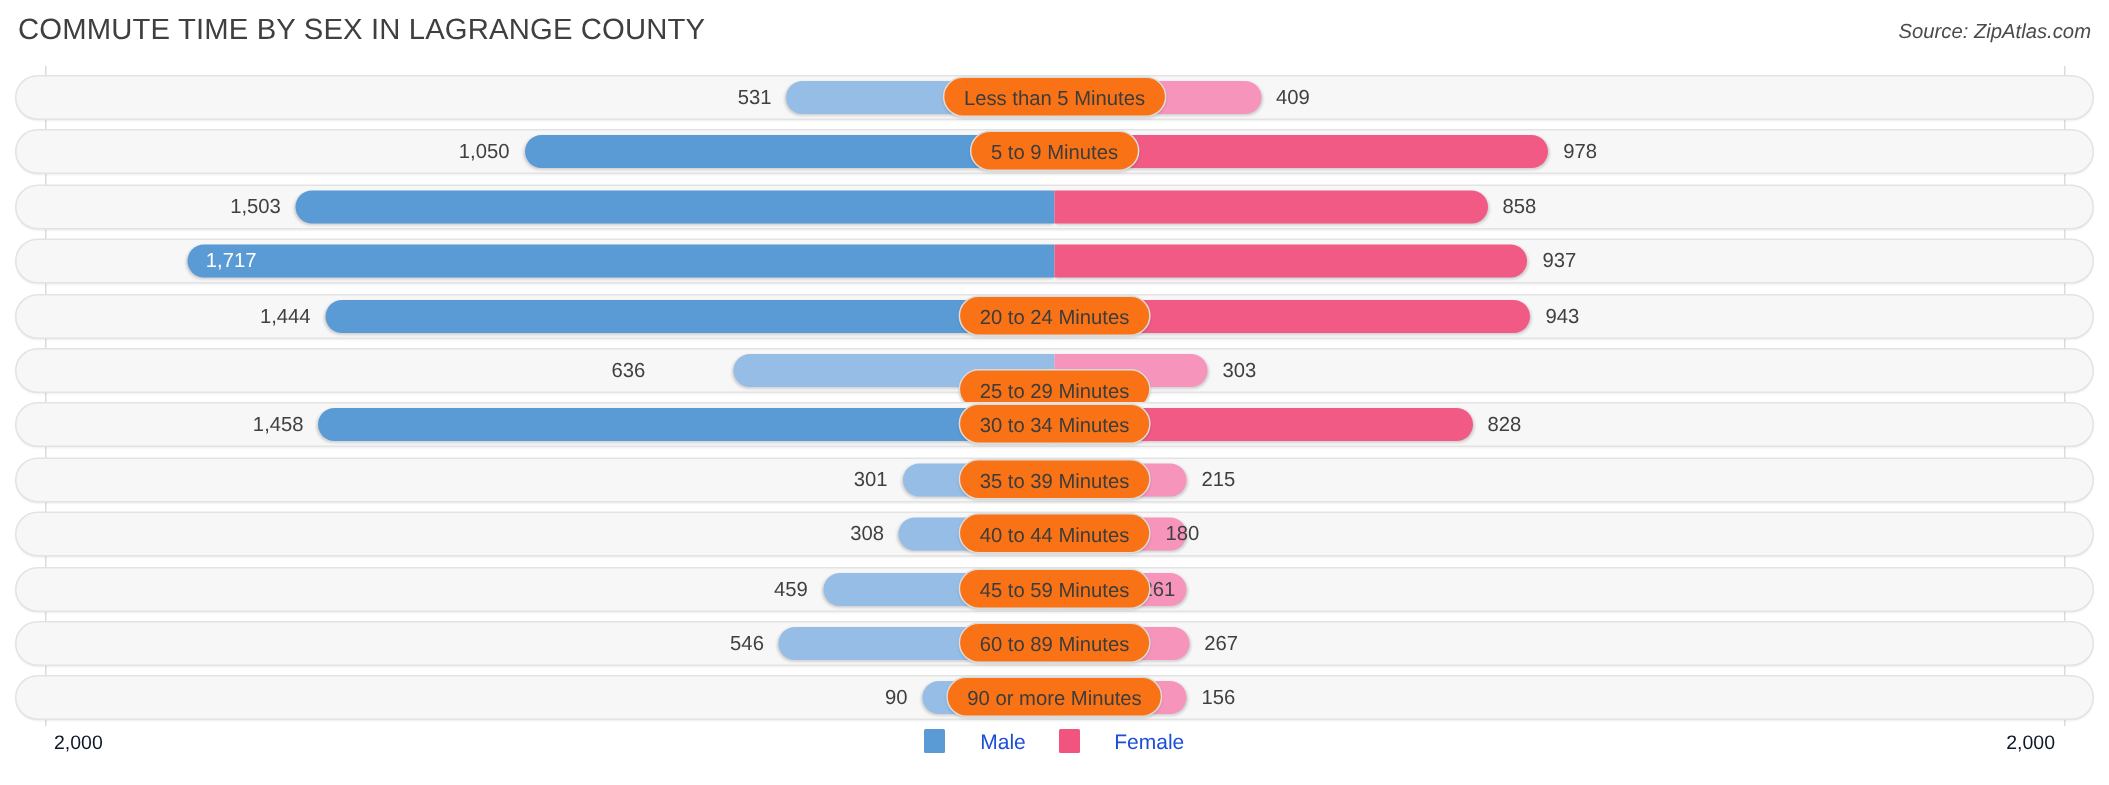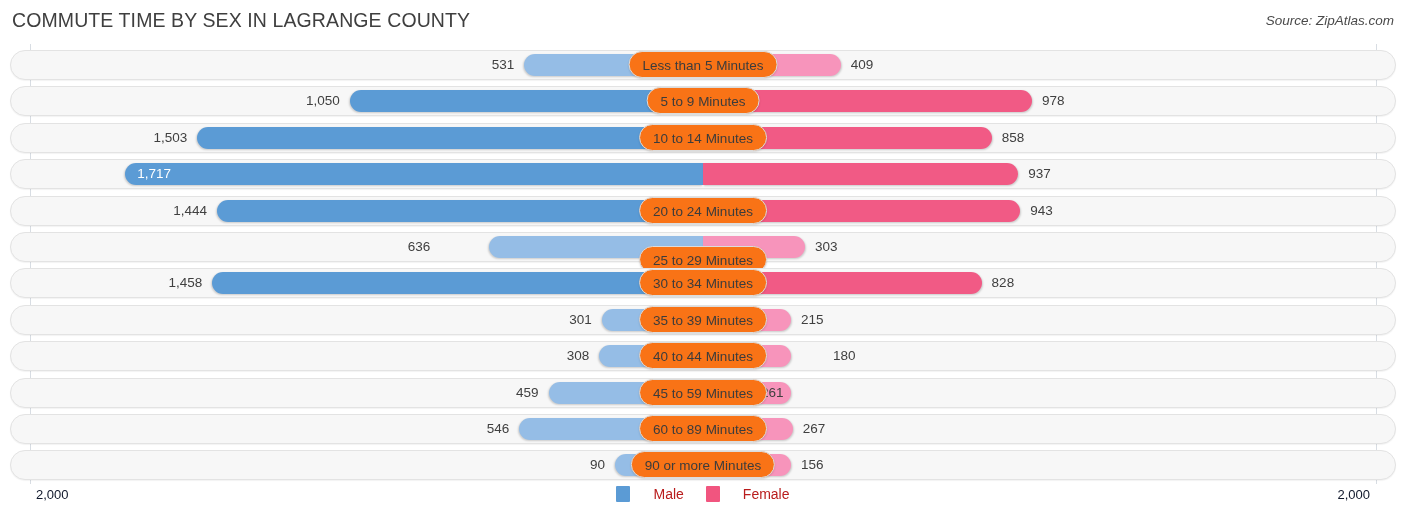--- a/index.html
+++ b/index.html
@@ -172,21 +172,21 @@
     gap: 7px;
   }
   .swatch {
     width: 14px;
     height: 16px;
     border-radius: 1px;
     display: inline-block;
   }
   .legend-text {
     font-size: 14px;
-    color: #b91c1c;
+    color: #1d4ed8;
     padding-left: 16px;
   }
 </style>
 </head>
 <body>
 
 <div class="header">
   <div class="chart-title">COMMUTE TIME BY SEX IN LAGRANGE COUNTY</div>
   <div class="source">Source: ZipAtlas.com</div>
 </div>
@@ -210,21 +210,20 @@
         <div class="val outside-left" style="left: 219.675px; width: 120px;">1,050</div>
         <div class="val outside-right" style="left: 1042.1px; width: 120px;">978</div>
         <div class="pill" style="left: 703px;">5 to 9 Minutes</div>
       </div>
       <div class="row">
         <div class="track"></div>
         <div class="bar male" style="left: 197.24px; width: 505.76px; background: rgb(91, 155, 213);"></div>
         <div class="bar female" style="left: 703px; width: 288.717px; background: rgb(241, 90, 133);"></div>
         <div class="val outside-left" style="left: 67.2405px; width: 120px;">1,503</div>
         <div class="val outside-right" style="left: 1001.72px; width: 120px;">858</div>
-        <div class="pill" style="left: 703px;">10 to 14 Minutes</div>
       </div>
       <div class="row">
         <div class="track"></div>
         <div class="bar male" style="left: 125.23px; width: 577.77px; background: rgb(91, 155, 213);"></div>
         <div class="bar female" style="left: 703px; width: 315.3px; background: rgb(241, 90, 133);"></div>
         <div class="val inside-left" style="left: 137.23px; width: 120px;">1,717</div>
         <div class="val outside-right" style="left: 1028.3px; width: 120px;">937</div>
       </div>
       <div class="row">
         <div class="track"></div>
@@ -256,21 +255,21 @@
         <div class="bar female" style="left: 703px; width: 88px; background: rgb(247, 148, 187);"></div>
         <div class="val outside-left" style="left: 471.713px; width: 120px;">301</div>
         <div class="val outside-right" style="left: 801px; width: 120px;">215</div>
         <div class="pill" style="left: 703px;">35 to 39 Minutes</div>
       </div>
       <div class="row">
         <div class="track"></div>
         <div class="bar male" style="left: 599.358px; width: 103.642px; background: rgb(149, 189, 230);"></div>
         <div class="bar female" style="left: 703px; width: 88px; background: rgb(247, 148, 187);"></div>
         <div class="val outside-left" style="left: 469.358px; width: 120px;">308</div>
-        <div class="val outside-right" style="left: 833px; width: 120px;">180</div>
+        <div class="val outside-right" style="left: 777px; width: 120px;">180</div>
         <div class="pill" style="left: 703px;">40 to 44 Minutes</div>
       </div>
       <div class="row">
         <div class="track"></div>
         <div class="bar male" style="left: 548.547px; width: 154.453px; background: rgb(149, 189, 230);"></div>
         <div class="bar female" style="left: 703px; width: 88px; background: rgb(247, 148, 187);"></div>
         <div class="val outside-left" style="left: 418.546px; width: 120px;">459</div>
         <div class="val outside-right" style="left: 761px; width: 120px;">261</div>
         <div class="pill" style="left: 703px;">45 to 59 Minutes</div>
       </div>

